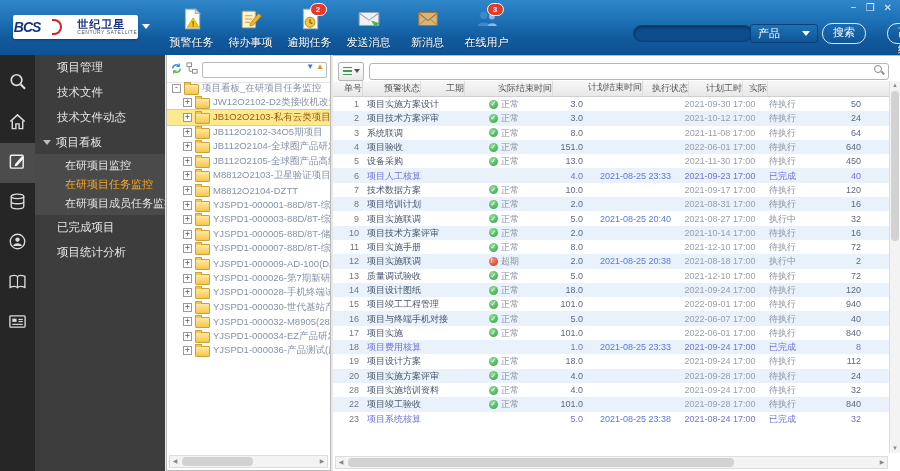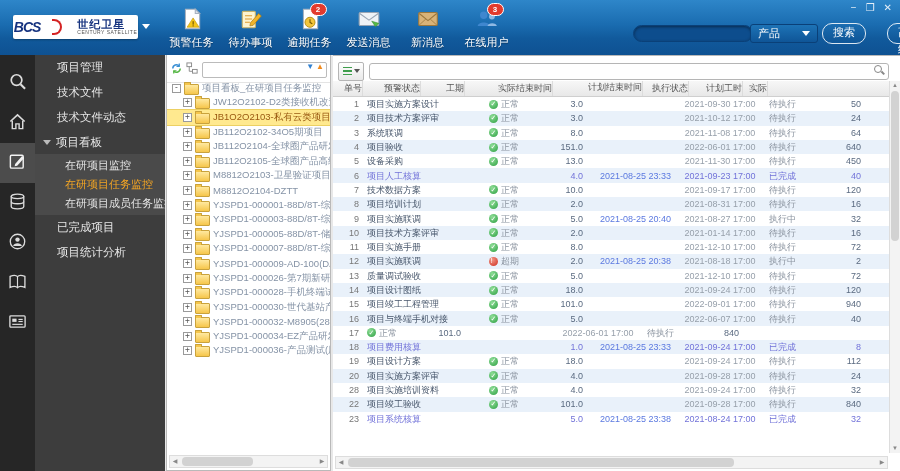--- a/index.html
+++ b/index.html
@@ -566,21 +566,21 @@
             <div class="cell c-no a-r" style="width: 30px;">10</div>
             <div class="cell c-name" style="width: 122px;">项目技术方案评审</div>
             <div class="cell " style="width: 58px;">
               <span class="warn-wrap">
                 <span class="dot g"></span>
                 <span class="warn-lbl">正常</span>
               </span>
             </div>
             <div class="cell c-dur a-r" style="width: 44px;">2.0</div>
             <div class="cell c-actual a-r" style="width: 88px;"></div>
-            <div class="cell c-planned a-c" style="width: 90px;">2021-01-14 17:00</div>
+            <div class="cell c-planned a-c" style="width: 90px;">2021-10-14 17:00</div>
             <div class="cell c-exec" style="width: 46px;">待执行</div>
             <div class="cell c-hours a-r" style="width: 54px;">16</div>
             <div class="cell " style="width: 25px;"></div>
           </div>
           <div class="row">
             <div class="cell c-no a-r" style="width: 30px;">11</div>
             <div class="cell c-name" style="width: 122px;">项目实施手册</div>
             <div class="cell " style="width: 58px;">
               <span class="warn-wrap">
                 <span class="dot g"></span>
@@ -669,20 +669,21 @@
             </div>
             <div class="cell c-dur a-r" style="width: 44px;">5.0</div>
             <div class="cell c-actual a-r" style="width: 88px;"></div>
             <div class="cell c-planned a-c" style="width: 90px;">2022-06-07 17:00</div>
             <div class="cell c-exec" style="width: 46px;">待执行</div>
             <div class="cell c-hours a-r" style="width: 54px;">40</div>
             <div class="cell " style="width: 25px;"></div>
           </div>
           <div class="row">
             <div class="cell c-no a-r" style="width: 30px;">17</div>
+            <div class="cell c-name" style="width: 122px;">项目实施</div>
             <div class="cell " style="width: 58px;">
               <span class="warn-wrap">
                 <span class="dot g"></span>
                 <span class="warn-lbl">正常</span>
               </span>
             </div>
             <div class="cell c-dur a-r" style="width: 44px;">101.0</div>
             <div class="cell c-actual a-r" style="width: 88px;"></div>
             <div class="cell c-planned a-c" style="width: 90px;">2022-06-01 17:00</div>
             <div class="cell c-exec" style="width: 46px;">待执行</div>

